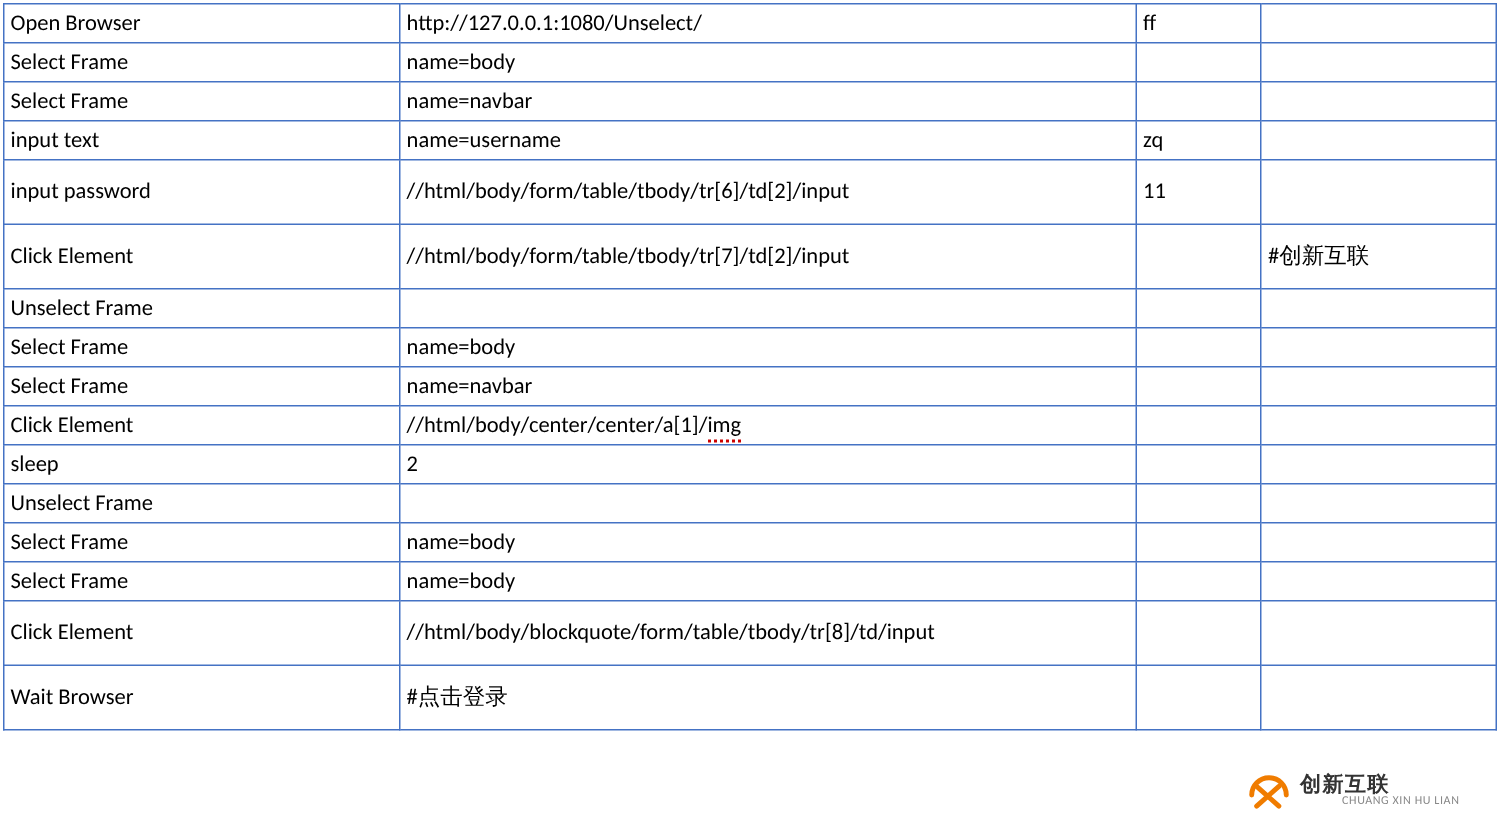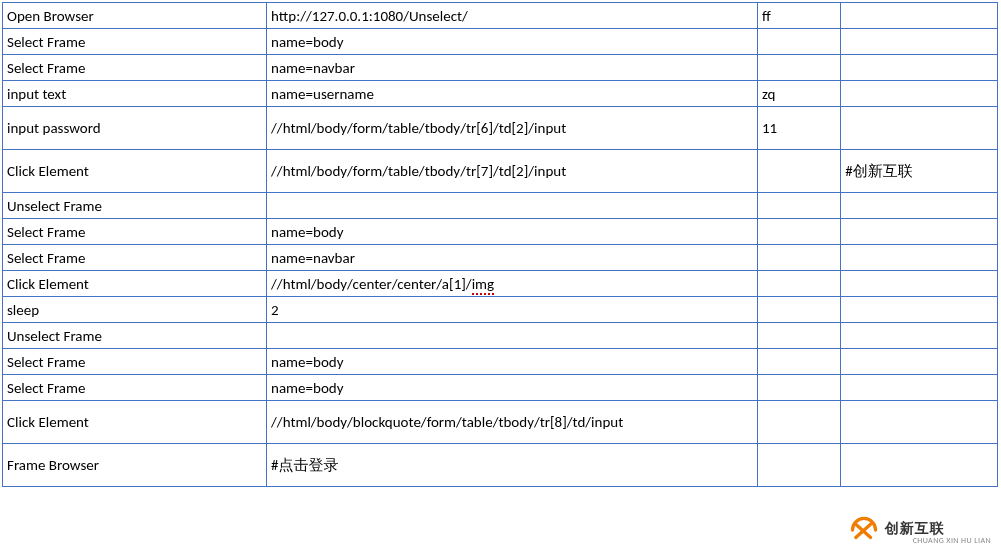--- a/index.html
+++ b/index.html
@@ -28,24 +28,24 @@
       white-space: nowrap;
     }
     .col1 { width: 263px; }
     .col2 { width: 489px; }
     .col3 { width: 83px; }
     .col4 { width: 156px; }
     .tall { height: 42px; line-height: 38px; }
     .spell { border-bottom: 2px dotted #c00; padding-bottom: 0; }
     .logo {
       position: absolute;
-      right: 6px;
+      right: 24px;
       bottom: 12px;
       display: flex;
-      align-items: flex-end;
+      align-items: flex-start;
       gap: 4px;
       background: rgba(255,255,255,0.9);
       padding: 2px 4px;
     }
     .logo-mark { display:inline-block; width: 34px; height: 28px; position: relative; }
     .logo-mark svg { width: 100%; height: 100%; }
     .logo-text { display: flex; flex-direction: column; line-height: 1; }
     .logo-cn { font-size: 14px; font-weight: 600; letter-spacing: 1px; color: #333; }
     .logo-en { font-size: 8px; color: #888; letter-spacing: 0.4px; padding-left: 28px; }
   </style>
@@ -144,21 +144,21 @@
         <td></td>
         <td></td>
       </tr>
       <tr class="tall">
         <td class="tall">Click Element</td>
         <td class="tall">//html/body/blockquote/form/table/tbody/tr[8]/td/input</td>
         <td class="tall"></td>
         <td class="tall"></td>
       </tr>
       <tr class="tall">
-        <td class="tall">Frame Browser</td>
+        <td class="tall">Wait Browser</td>
         <td class="tall">#点击登录</td>
         <td class="tall"></td>
         <td class="tall"></td>
       </tr>
     </tbody>
 </table>
 
 <div class="logo">
   <span class="logo-mark">
     <svg viewBox="0 0 40 34">

